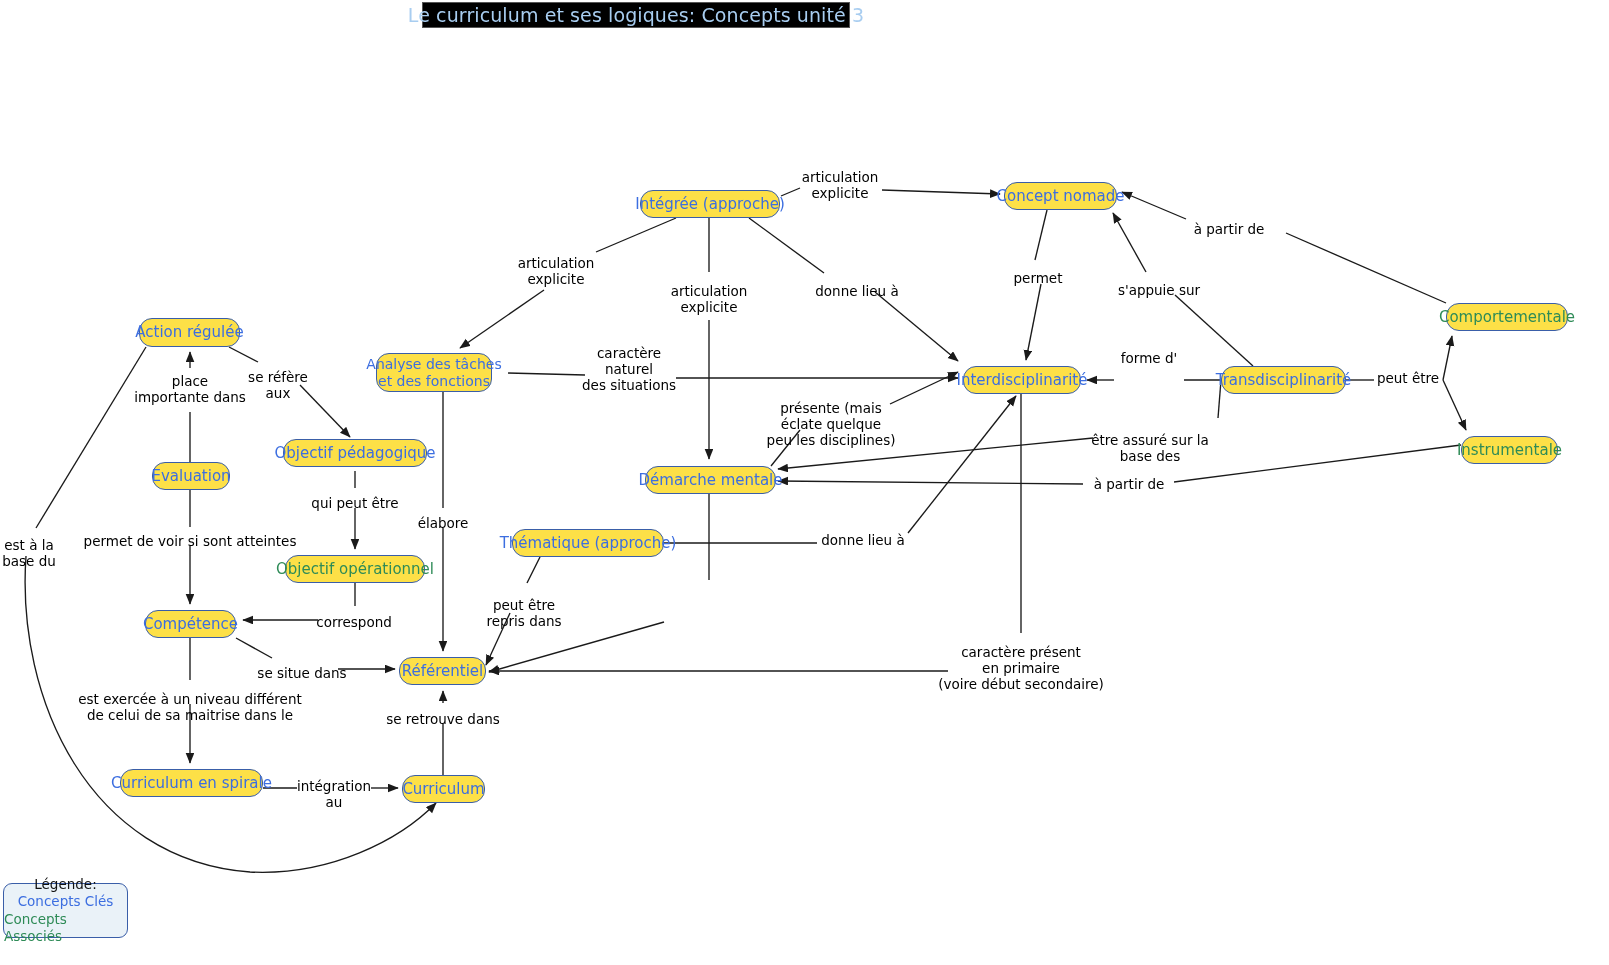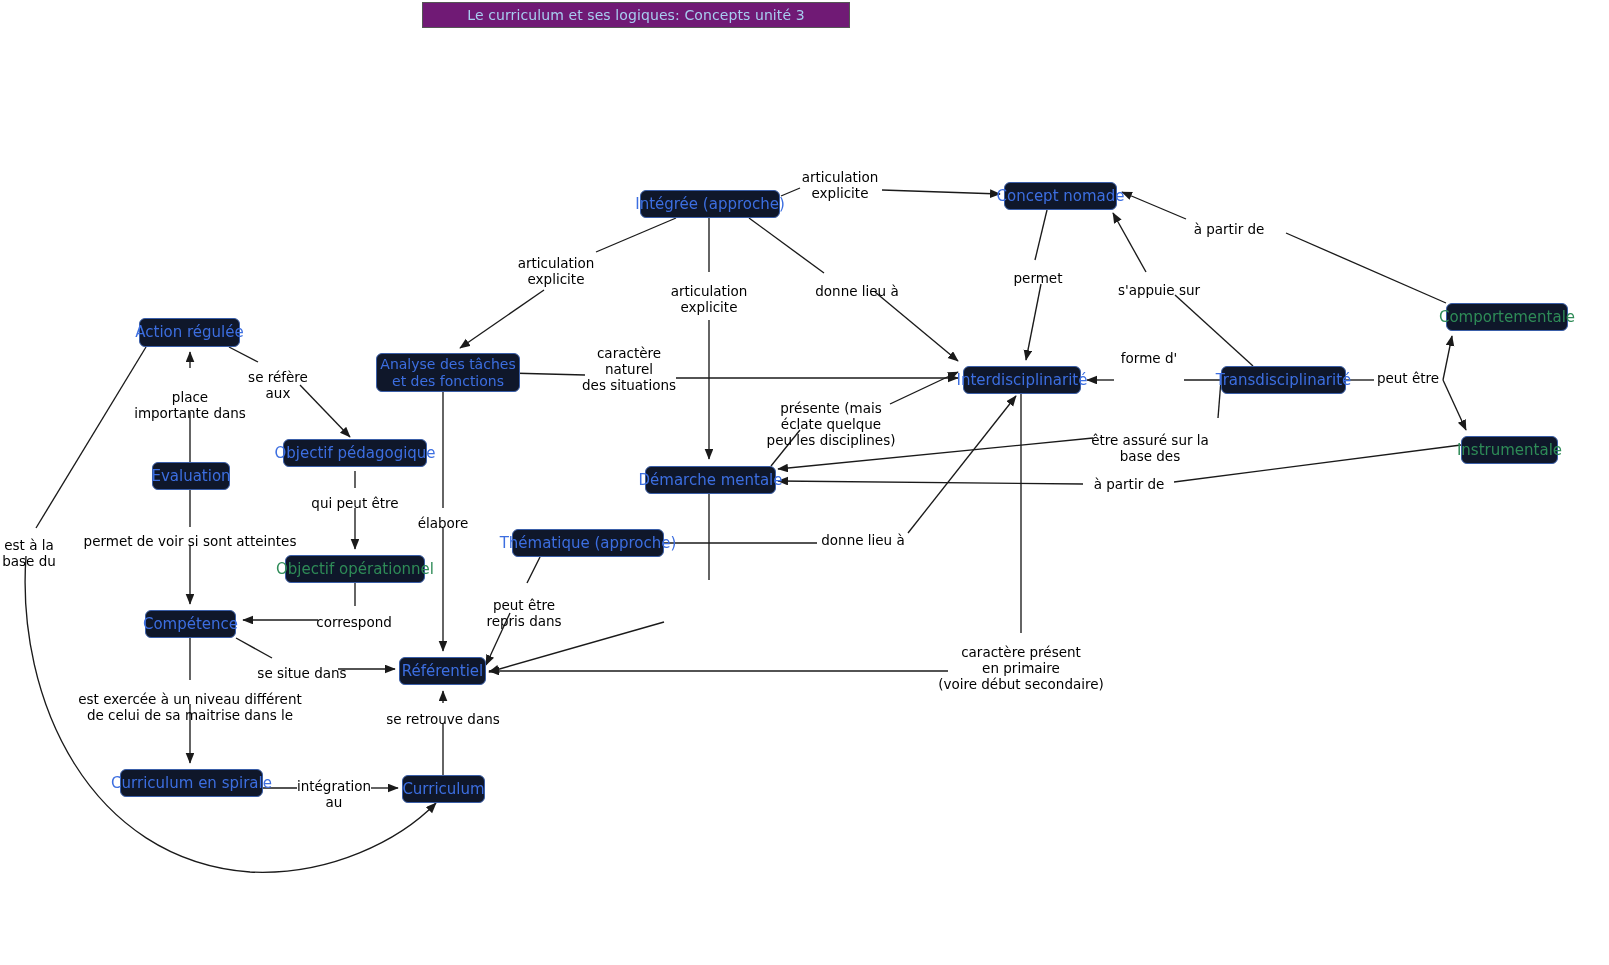--- a/index.html
+++ b/index.html
@@ -7,42 +7,42 @@
        font-family:"DejaVu Sans","Liberation Sans",sans-serif;}
 
   #canvas{position:absolute;left:0;top:0;width:1609px;height:965px;}
 
   svg.edges{position:absolute;left:0;top:0;width:1609px;height:965px;pointer-events:none;}
 
   
   .node{
     position:absolute;
     box-sizing:border-box;
-    background:#0f172a;
+    background:#fde047;
     border:1.4px solid #3a5ea8;
-    border-radius:6px;
+    border-radius:13px;
     display:flex;align-items:center;justify-content:center;
     text-align:center;
     line-height:1.12;
     font-size:15px;
     color:#3c6ee0;
     white-space:nowrap;
     padding:0 6px;
   }
   .node.assoc{color:#2e8b57;border-color:#3a5ea8;}
   .node.two-line{line-height:1.18;}
 
   
   #title-box{
     position:absolute;
     box-sizing:border-box;
-    background:#701a75;
+    background:#000000;
     border:1.2px solid #555;
     color:#a8cdf0;
-    font-size:14px;
+    font-size:19px;
     display:flex;align-items:center;justify-content:center;
     white-space:nowrap;
     letter-spacing:0.1px;
   }
 
   
   .elabel{
     position:absolute;
     font-size:13.5px;
     color:#000000;
@@ -166,21 +166,21 @@
 
     </g>
   </svg>
 
   <div id="title-box" style="left:422px;top:2px;width:428px;height:26px;">Le curriculum et ses logiques: Concepts unité 3</div>
 
   <div class="node" style="left:640px;top:190px;width:140px;height:28px;">Intégrée (approche)</div>
 
   <div class="node" style="left:1004px;top:182px;width:113px;height:28px;">Concept nomade</div>
 
-  <div class="node two-line" style="left:376px;top:353px;width:144px;height:39px;font-size:14px;">
+  <div class="node two-line" style="left:376px;top:353px;width:116px;height:39px;font-size:14px;">
     <span>Analyse des tâches<br>et des fonctions</span>
   </div>
 
   <div class="node" style="left:139px;top:318px;width:101px;height:29px;">Action régulée</div>
 
   <div class="node" style="left:152px;top:462px;width:78px;height:28px;">Evaluation</div>
 
   <div class="node" style="left:283px;top:439px;width:144px;height:28px;">Objectif pédagogique</div>
 
   <div class="node assoc" style="left:285px;top:555px;width:140px;height:28px;">Objectif opérationnel</div>
@@ -222,34 +222,39 @@
 des situations</div>
   <div class="elabel" style="left:831px;top:401px;">présente (mais
 éclate quelque
 peu les disciplines)</div>
   <div class="elabel" style="left:1150px;top:433px;">être assuré sur la
 base des</div>
   <div class="elabel" style="left:1129px;top:477px;">à partir de</div>
   <div class="elabel" style="left:863px;top:533px;">donne lieu à</div>
   <div class="elabel" style="left:278px;top:370px;">se réfère
 aux</div>
-  <div class="elabel" style="left:190px;top:390px;text-align:center;">place
+  <div class="elabel" style="left:190px;top:374px;text-align:center;">place
 importante dans</div>
   <div class="elabel" style="left:355px;top:496px;">qui peut être</div>
   <div class="elabel" style="left:443px;top:516px;">élabore</div>
   <div class="elabel" style="left:190px;top:534px;">permet de voir si sont atteintes</div>
   <div class="elabel" style="left:29px;top:538px;">est à la
 base du</div>
   <div class="elabel" style="left:354px;top:615px;">correspond</div>
   <div class="elabel" style="left:302px;top:666px;">se situe dans</div>
   <div class="elabel" style="left:524px;top:598px;">peut être
 repris dans</div>
   <div class="elabel" style="left:1021px;top:645px;">caractère présent
 en primaire
 (voire début secondaire)</div>
   <div class="elabel" style="left:190px;top:692px;">est exercée à un niveau différent
 de celui de sa maitrise dans le</div>
   <div class="elabel" style="left:443px;top:712px;">se retrouve dans</div>
   <div class="elabel" style="left:334px;top:779px;">intégration
 au</div>
 
+  <div id="legend" style="left:3px;top:883px;width:125px;height:55px;">
+    <div class="lg-title">Légende:</div>
+    <div class="lg-cles">Concepts Clés</div>
+    <div class="lg-assoc">Concepts Associés</div>
+  </div>
 
 </div>
 
 </body></html>

